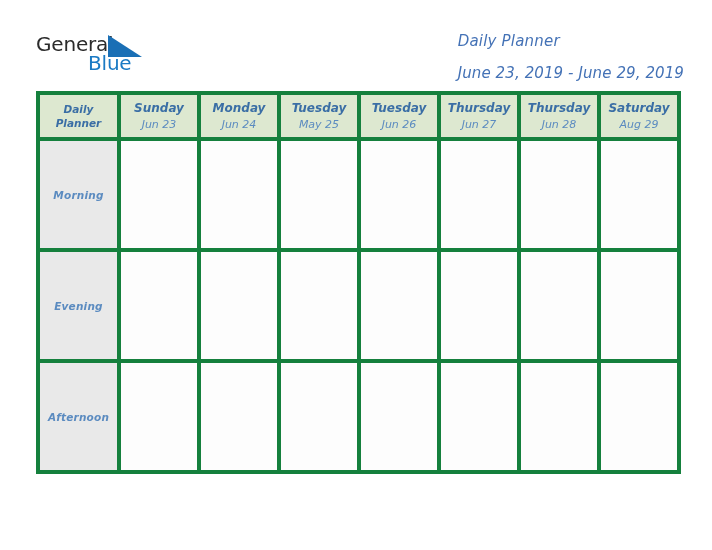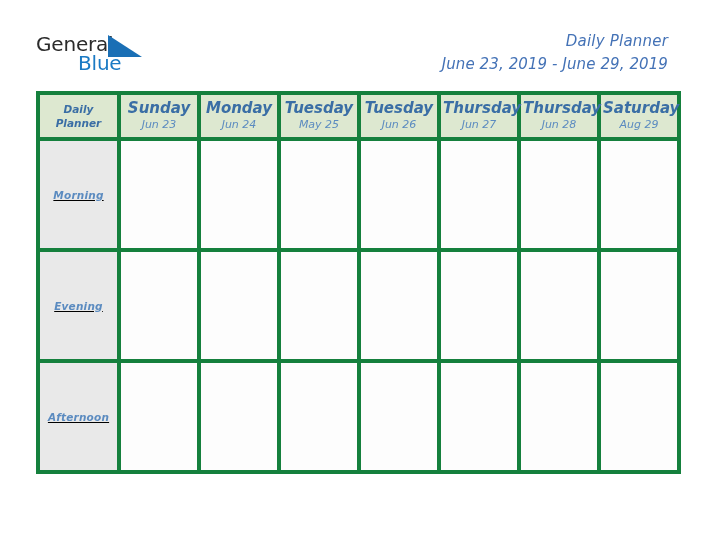--- a/index.html
+++ b/index.html
@@ -55,55 +55,56 @@
     width: 0;
     height: 0;
     border-left: 0 solid transparent;
     border-top: 0 solid transparent;
   }
 
   .logo-triangle svg { display: block; }
 
   .logo-blue {
     position: absolute;
-    left: 42px;
+    left: 52px;
     top: 19px;
     font-family: "DejaVu Sans", sans-serif;
     font-size: 20px;
     font-weight: 400;
     color: #1a7ac4;
     letter-spacing: -0.2px;
     line-height: 22px;
   }
 
   .title-block {
     position: absolute;
-    right: 44px;
+    right: 28px;
     top: 30px;
-    text-align: right;
+    text-align: left;
   }
 
   .doc-title {
     font-family: "DejaVu Sans", sans-serif;
     font-size: 15px;
     font-style: italic;
     font-weight: 400;
     color: #4472b6;
     line-height: 22px;
     letter-spacing: 0.2px;
   }
 
   .doc-subtitle {
     font-family: "DejaVu Sans", sans-serif;
     font-size: 15px;
     font-style: italic;
     font-weight: 400;
     color: #4472b6;
     line-height: 24px;
     letter-spacing: 0.1px;
+    margin-top: 9px;
   }
 
   
   .planner {
     position: absolute;
     left: 36px;
     top: 91px;
     width: 641px;
     border-collapse: collapse;
     table-layout: fixed;
@@ -133,37 +134,37 @@
   }
 
   .corner-cell {
     line-height: 15px;
   }
 
   .day-name {
     display: block;
     font-style: italic;
     font-weight: 700;
-    font-size: 15px;
+    font-size: 12px;
     color: #3a6ea5;
     line-height: 15px;
   }
 
   .day-date {
     display: block;
     font-style: italic;
     font-weight: 400;
     font-size: 11px;
     color: #5b8bc0;
     line-height: 15px;
     padding-top: 1px;
   }
 
   
-  .planner tbody tr { height: 111px; text-decoration: underline; }
+  .planner tbody tr { height: 111px; }
 
   .row-label {
     background: #e9e9e9;
     font-family: "DejaVu Sans", sans-serif;
     font-style: italic;
     font-weight: 700;
     font-size: 10.5px;
     color: #5b8bc0;
     letter-spacing: 0.2px;
   }

